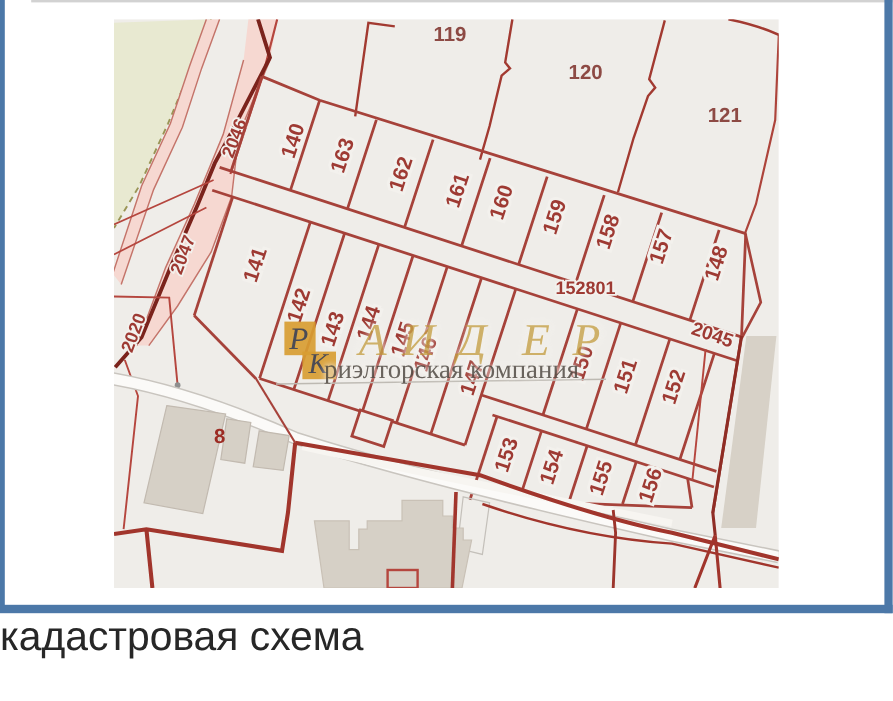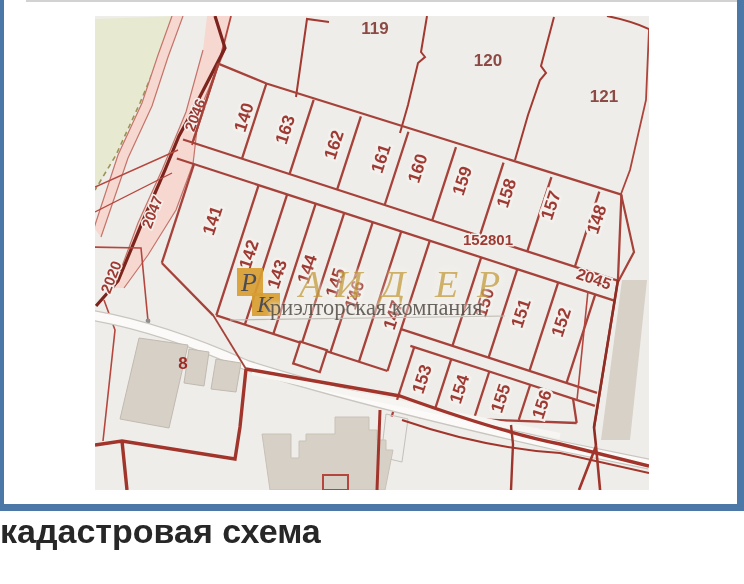--- a/index.html
+++ b/index.html
@@ -8,21 +8,21 @@
 <body>
 
 <div class="abs" style="left:26px;top:0;width:718px;height:2px;background:#d2d2d2"></div>
 
 <div class="abs" style="left:0;top:0;width:4px;height:508px;background:#4c78a8"></div>
 
 <div class="abs" style="left:737px;top:0;width:7px;height:511px;background:#4c78a8"></div>
 
 <div class="abs" style="left:0;top:504px;width:744px;height:7px;background:#4c78a8"></div>
 
-<div class="abs" style="left:0;top:512px;font-size:34px;font-weight:bold;color:#272727">кадастровая схема</div>
+<div class="abs" style="left:0;top:512px;font-size:34px;font-weight:normal;color:#272727">кадастровая схема</div>
 
 <svg class="abs" style="left:95px;top:16px;filter:blur(0.65px)" width="554" height="474" viewBox="95 16 554 474">
 
   <rect x="95" y="16" width="554" height="474" fill="#efede9"></rect>
 
   <polygon points="95,19 176,16 160,55 140,103 116,155 95,190" fill="#e8e9d1"></polygon>
 
   <path d="M176,16 L160,55 L140,103 L116,155 95,190" fill="none" stroke="#9a9556" stroke-width="1.6" stroke-dasharray="5,4"></path>
 
   <polygon points="172,16 183,16 168,57 152,106 128,158 101,237 94,228 118,155 142,103 158,55" fill="#f6d8d1"></polygon>

